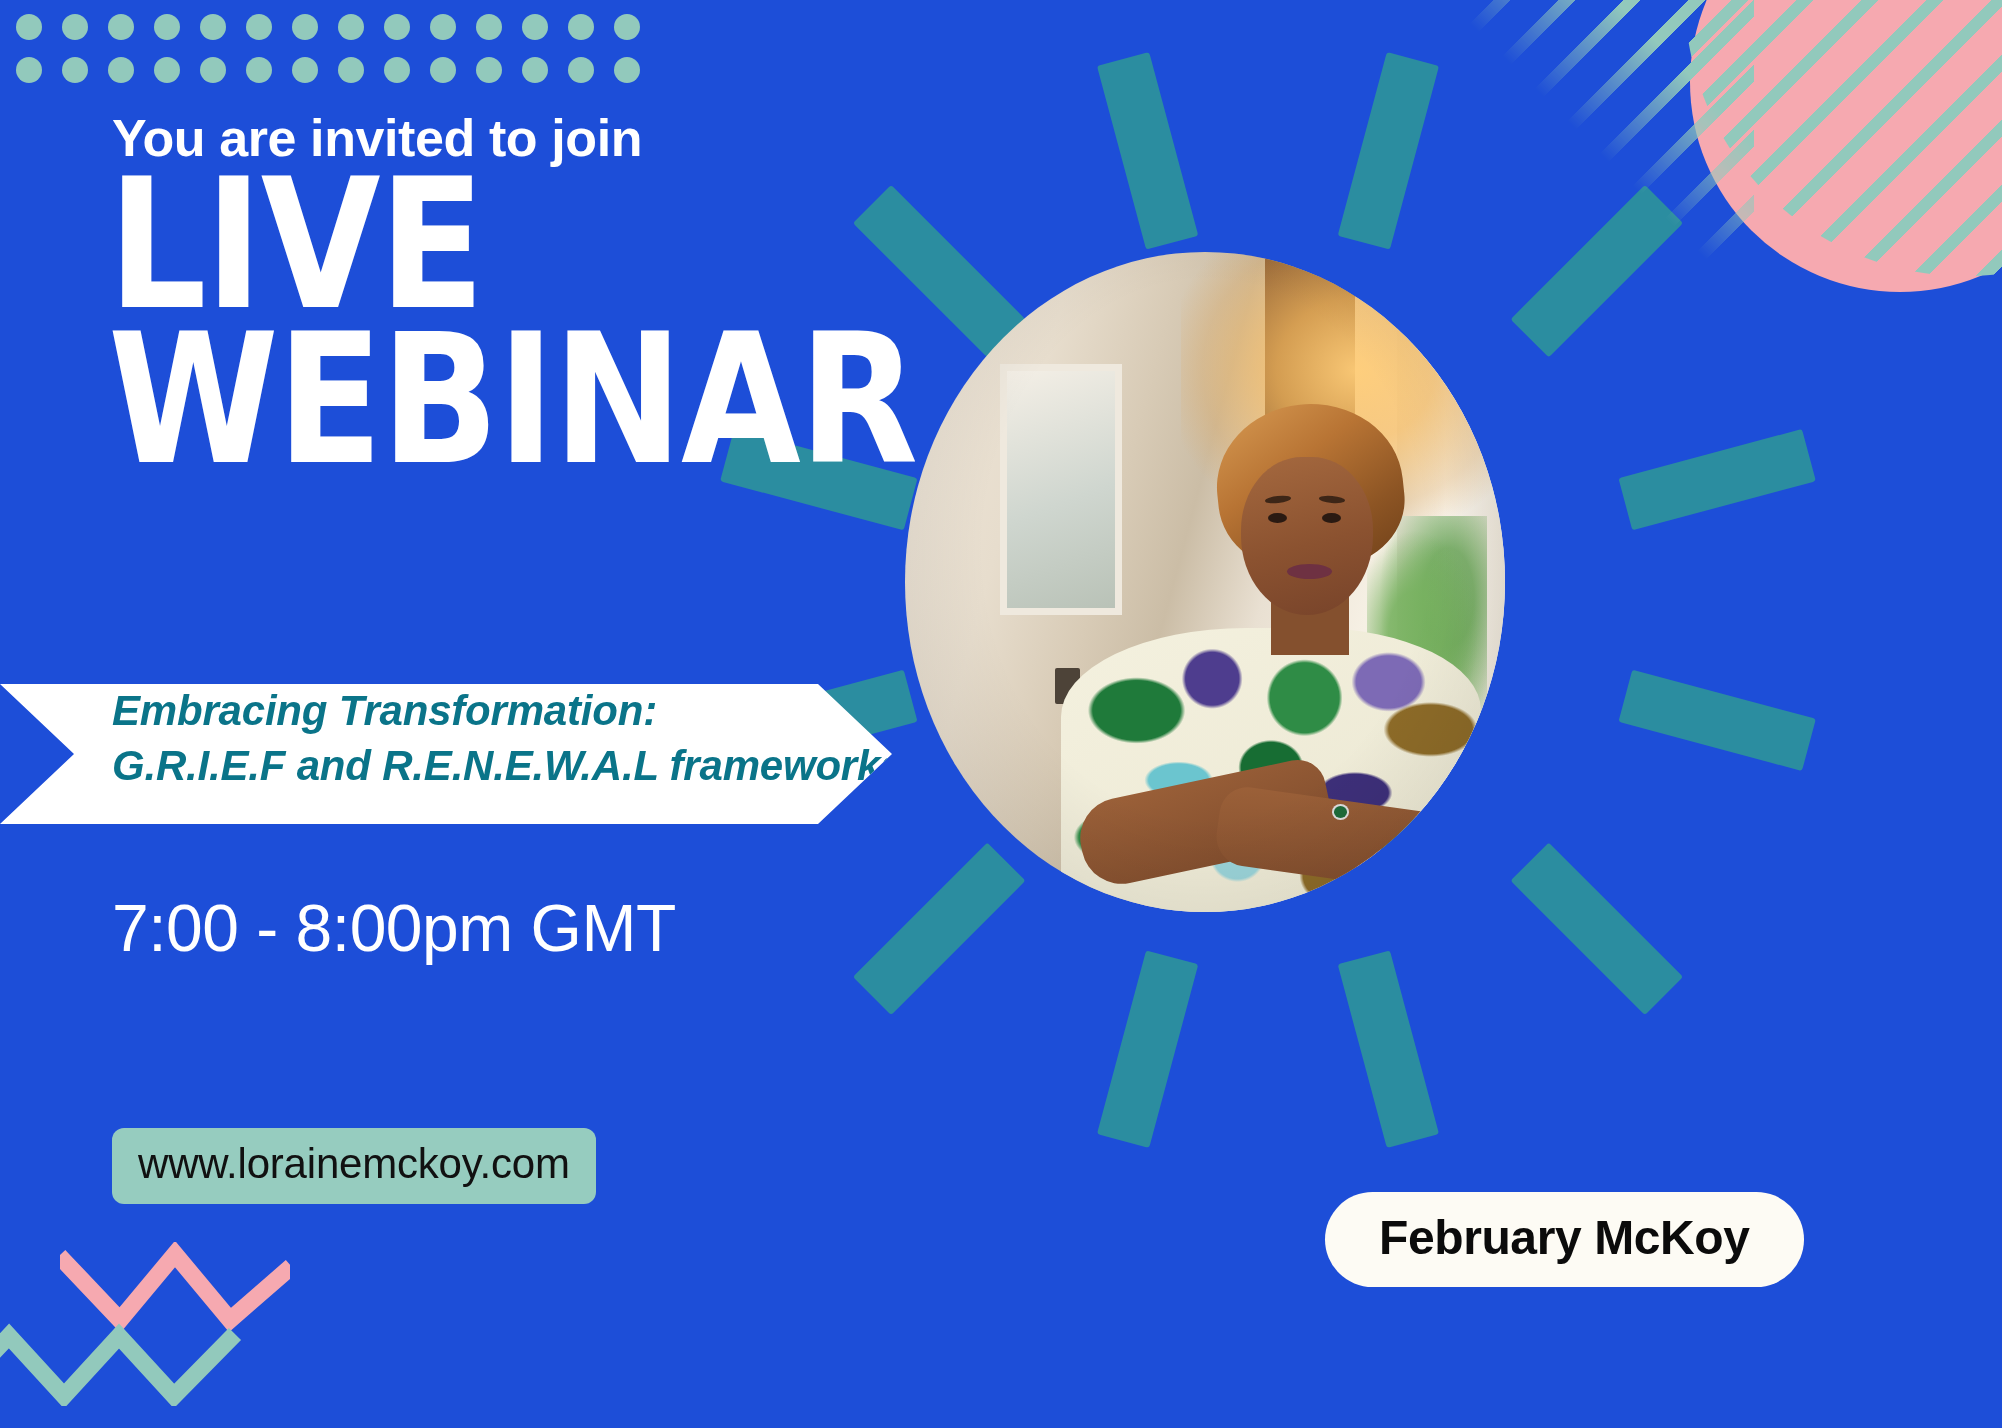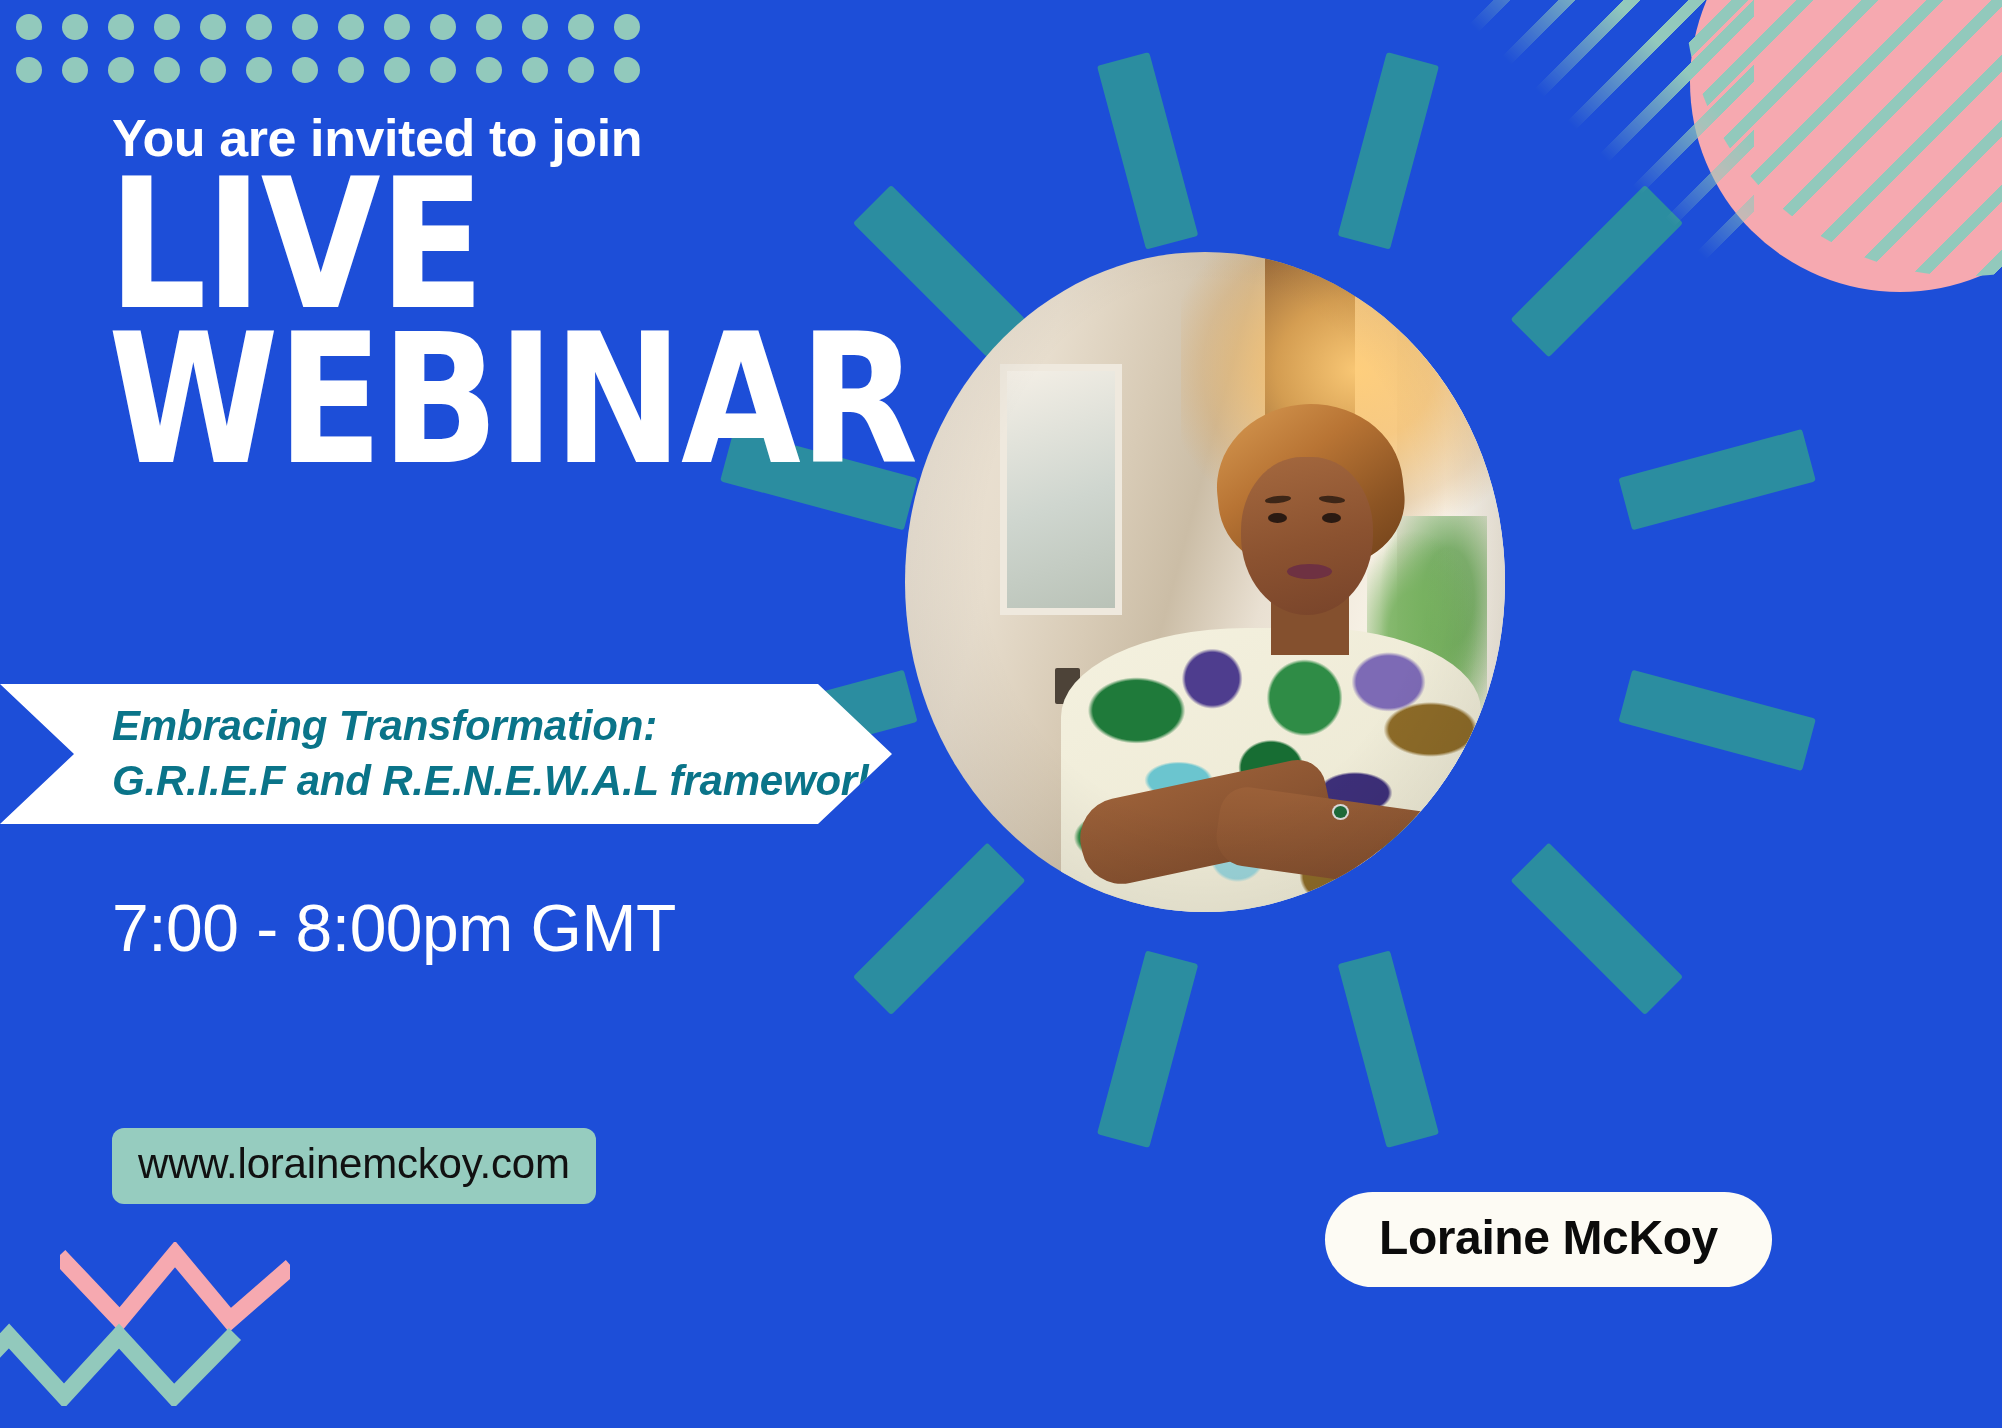--- a/index.html
+++ b/index.html
@@ -182,21 +182,21 @@
     transform:scaleX(.86); transform-origin:left top;
   }
   .headline .l2 { font-size:180px; display:block; }
 
   
   .ribbon {
     position:absolute; z-index:6; left:0px; top:684px;
     width:892px; height:140px;
     background:#ffffff;
     clip-path:polygon(0 0, 818px 0, 892px 70px, 818px 140px, 0 140px, 74px 70px);
-    display:flex; flex-direction:column; justify-content:center;
+    display:flex; flex-direction:column; 
     padding-left:112px;
   }
   .ribbon-line {
     color:#0A7489; font-style:italic; font-weight:700;
     font-size:42px; line-height:1.30; letter-spacing:-.2px;
     white-space:nowrap;
   }
 
   
   .datetime {
@@ -323,21 +323,21 @@
     <div class="ribbon-line">Embracing Transformation:</div>
     <div class="ribbon-line">G.R.I.E.F and R.E.N.E.W.A.L frameworks</div>
   </div>
 
   <div class="datetime">
     <div>7:00 - 8:00pm GMT</div>
   </div>
 
   <div class="url-pill">www.lorainemckoy.com</div>
 
-  <div class="name-pill">Loraine McKoy</div>
+  <div class="name-pill">February McKoy</div>
 
   <svg class="zigzag zig-pink" width="230" height="90" viewBox="0 0 230 90">
     <polyline points="5,20 60,78 115,12 170,78 225,30" fill="none" stroke="#F6A9B0" stroke-width="17" stroke-linecap="square"></polyline>
   </svg>
   <svg class="zigzag zig-green" width="300" height="90" viewBox="0 0 300 90">
     <polyline points="0,78 55,20 110,80 165,20 220,80 275,24" fill="none" stroke="#92C9BC" stroke-width="17" stroke-linecap="square"></polyline>
   </svg>
 
 </div>
 

